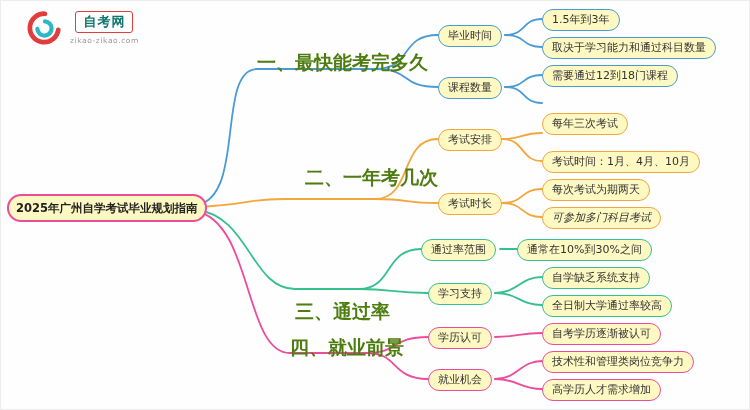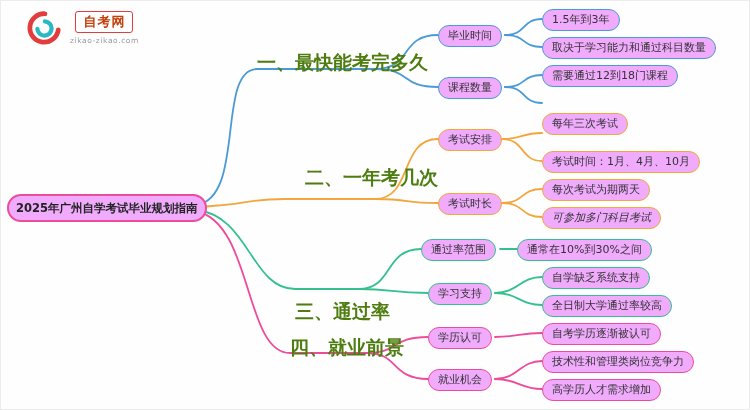--- a/index.html
+++ b/index.html
@@ -8,21 +8,21 @@
     width:750px;height:410px;
     background:#fefefe;
     border:1px solid #ececec;
     box-sizing:border-box;
     overflow:hidden;
     font-family:"DejaVu Sans","Liberation Sans",sans-serif;
   }
   #connectors{position:absolute;left:0;top:0;pointer-events:none;}
   .node{
     position:absolute;
-    background:#f0abfc;
+    background:#fef9c3;
     color:#333;
     font-size:11px;
     line-height:14px;
     padding:3px 9px;
     border:1.6px solid #999;
     border-radius:11px;
     white-space:nowrap;
     z-index:2;
   }
   .root{
@@ -42,21 +42,21 @@
     z-index:2;
   }
   .c-blue{border-color:#4a9bd5;}
   .c-orange{border-color:#f2a63c;}
   .c-green{border-color:#35c08e;}
   .c-pink{border-color:#ed4c9b;}
   
   .brand{position:absolute;left:24px;top:8px;display:flex;align-items:center;gap:7px;z-index:3;}
   .brand-col{display:flex;flex-direction:column;align-items:center;}
   .brand-name{
-    font-size:13px;font-weight:bold;color:#c2410c;
+    font-size:13px;font-weight:bold;color:#0f766e;
     border:1px solid #e23c3c;border-radius:3px;
     padding:1px 7px;letter-spacing:1px;
   }
   .brand-domain{
     font-size:7.5px;color:#9a9a9a;letter-spacing:0.6px;margin-top:3px;text-align:right;
   }
 </style>
 </head>
 <body>
 

